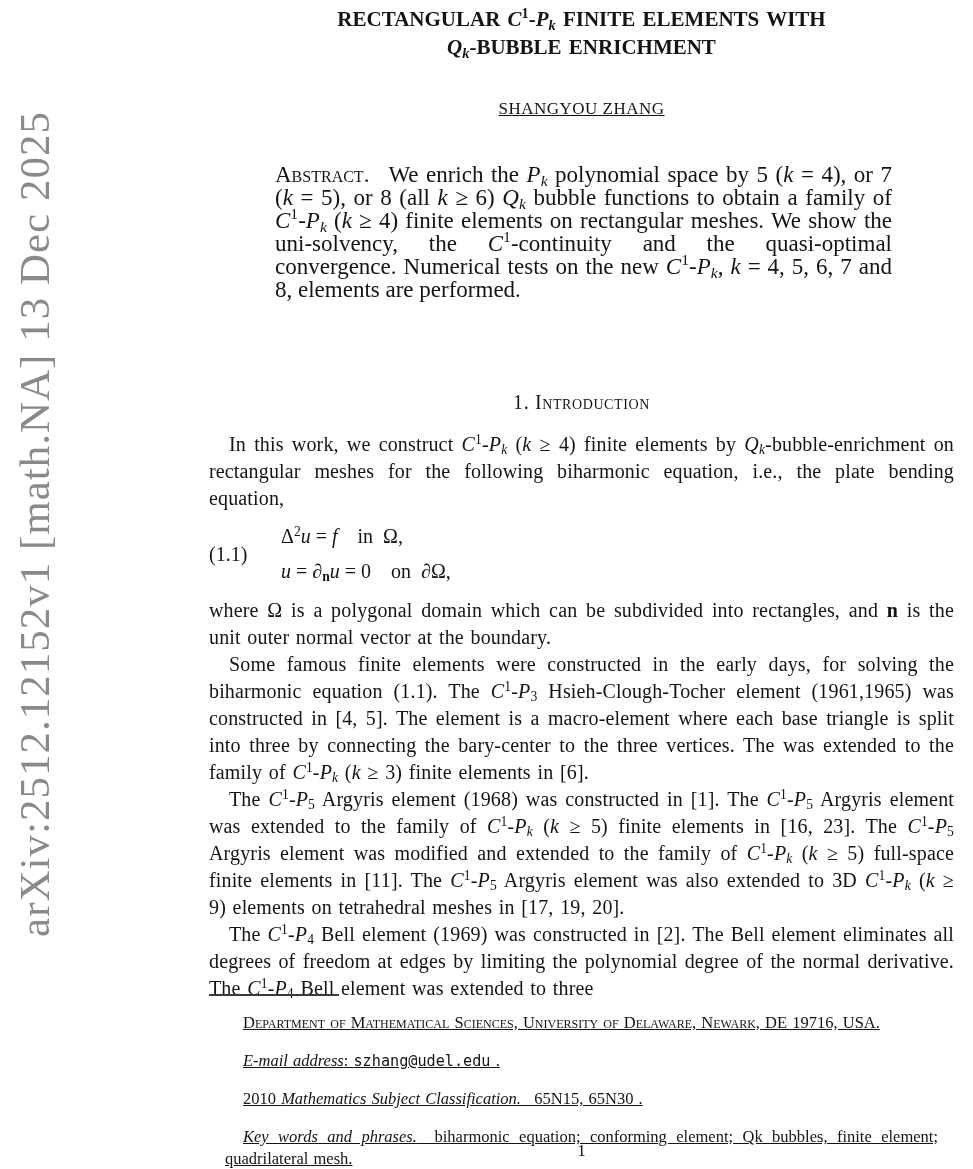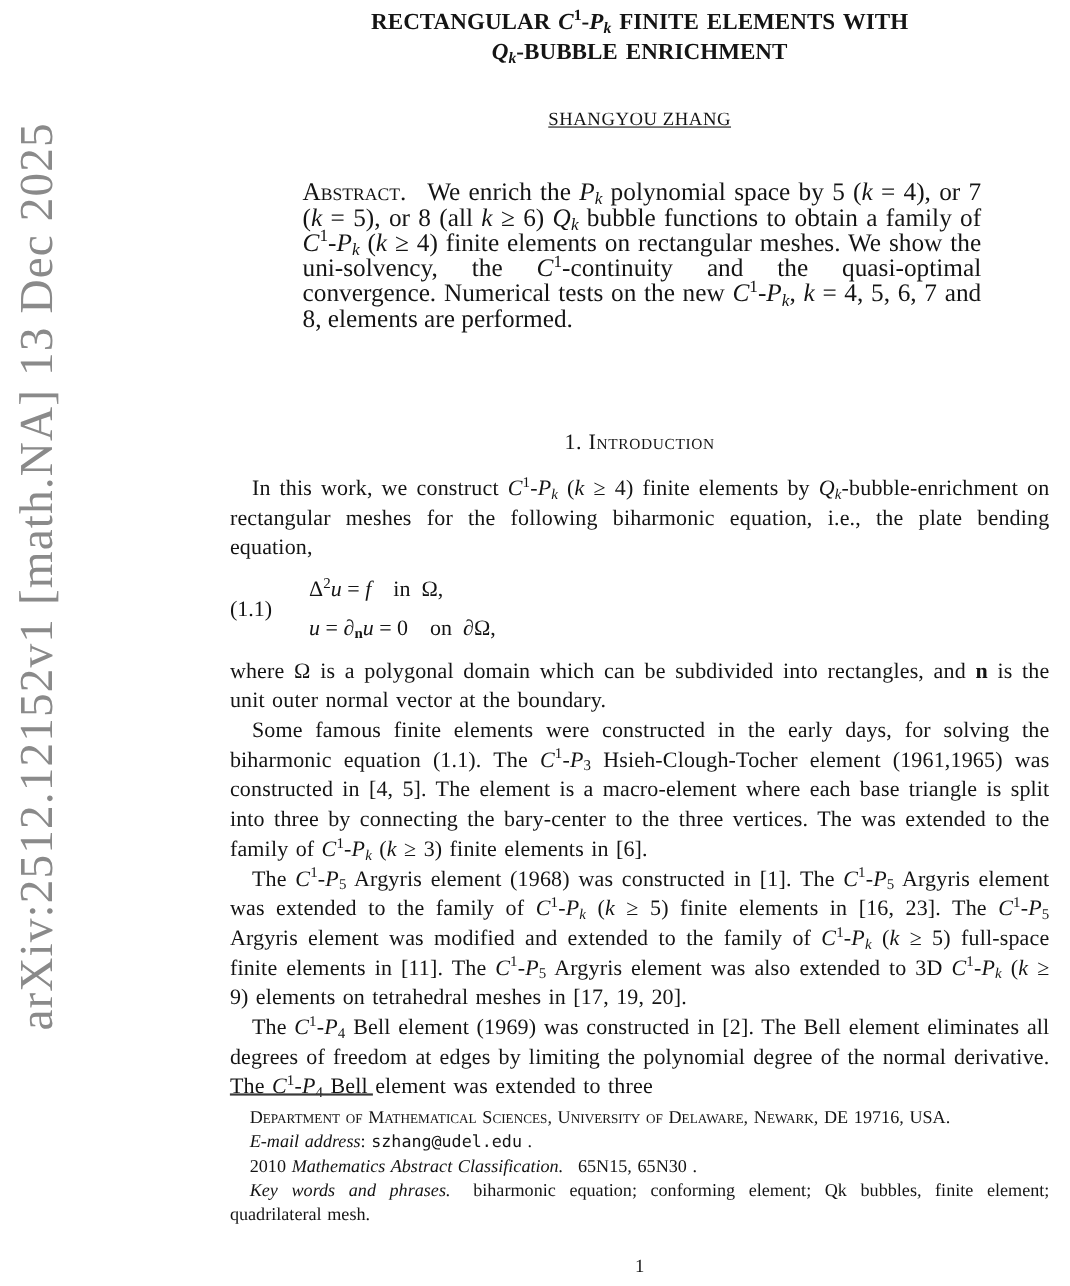--- a/index.html
+++ b/index.html
@@ -79,24 +79,25 @@
     width:745px;
     font-size:16.5px;
     line-height:22px;
   }
   .fnrule{
     width:130px;
     border-top:2px solid #3a3a3a;
     margin-bottom:9px;
   }
   .fn{
-    margin:0;
+    margin:16px;
     text-indent:18px;
     text-align:justify;
     word-spacing:1px;
+    text-decoration:underline;
   }
   .pagenum{
     position:absolute;
     left:0;top:1141px;
     width:745px;
     text-align:center;
     font-size:17px;
   }
   
   .i{font-style:italic;}
@@ -140,20 +141,20 @@
 
     <p class="para noindent"><span>where Ω is a polygonal domain which can be subdivided into rectangles, and </span><span class="b">n</span><span> is the unit outer normal vector at the boundary.</span></p>
     <p class="para"><span>Some famous finite elements were constructed in the early days, for solving the biharmonic equation (1.1).  The </span><span class="i">C</span><span class="sup">1</span><span>-</span><span class="i">P</span><span class="sub">3</span><span> Hsieh-Clough-Tocher element (1961,1965) was constructed in [4, 5]. The element is a macro-element where each base triangle is split into three by connecting the bary-center to the three vertices.  The was extended to the family of </span><span class="i">C</span><span class="sup">1</span><span>-</span><span class="i">P</span><span class="isub">k</span><span> (</span><span class="i">k</span><span> ≥ 3) finite elements in [6].</span></p>
     <p class="para"><span>The </span><span class="i">C</span><span class="sup">1</span><span>-</span><span class="i">P</span><span class="sub">5</span><span> Argyris element (1968) was constructed in [1].  The </span><span class="i">C</span><span class="sup">1</span><span>-</span><span class="i">P</span><span class="sub">5</span><span> Argyris element was extended to the family of </span><span class="i">C</span><span class="sup">1</span><span>-</span><span class="i">P</span><span class="isub">k</span><span> (</span><span class="i">k</span><span> ≥ 5) finite elements in [16, 23].  The </span><span class="i">C</span><span class="sup">1</span><span>-</span><span class="i">P</span><span class="sub">5</span><span> Argyris element was modified and extended to the family of </span><span class="i">C</span><span class="sup">1</span><span>-</span><span class="i">P</span><span class="isub">k</span><span> (</span><span class="i">k</span><span> ≥ 5) full-space finite elements in [11]. The </span><span class="i">C</span><span class="sup">1</span><span>-</span><span class="i">P</span><span class="sub">5</span><span> Argyris element was also extended to 3D </span><span class="i">C</span><span class="sup">1</span><span>-</span><span class="i">P</span><span class="isub">k</span><span> (</span><span class="i">k</span><span> ≥ 9) elements on tetrahedral meshes in [17, 19, 20].</span></p>
     <p class="para"><span>The </span><span class="i">C</span><span class="sup">1</span><span>-</span><span class="i">P</span><span class="sub">4</span><span> Bell element (1969) was constructed in [2].  The Bell element eliminates all degrees of freedom at edges by limiting the polynomial degree of the normal derivative.  The </span><span class="i">C</span><span class="sup">1</span><span>-</span><span class="i">P</span><span class="sub">4</span><span> Bell element was extended to three</span></p>
 
     <div class="footnote">
       <div class="fnrule"></div>
       <p class="fn"><span class="sc">Department of Mathematical Sciences, University of Delaware, Newark, DE 19716, USA.</span></p>
       <p class="fn"><span class="i">E-mail address</span><span>: </span><span class="tt">szhang@udel.edu</span><span> .</span></p>
-      <p class="fn"><span>2010 </span><span class="i">Mathematics Abstract Classification.</span><span>  65N15, 65N30 .</span></p>
+      <p class="fn"><span>2010 </span><span class="i">Mathematics Subject Classification.</span><span>  65N15, 65N30 .</span></p>
       <p class="fn"><span class="i">Key words and phrases.</span><span>  biharmonic equation; conforming element; Qk bubbles, finite element; quadrilateral mesh.</span></p>
     </div>
 
     <div class="pagenum">1</div>
 
   </div>
 </div>
 
 </body></html>

